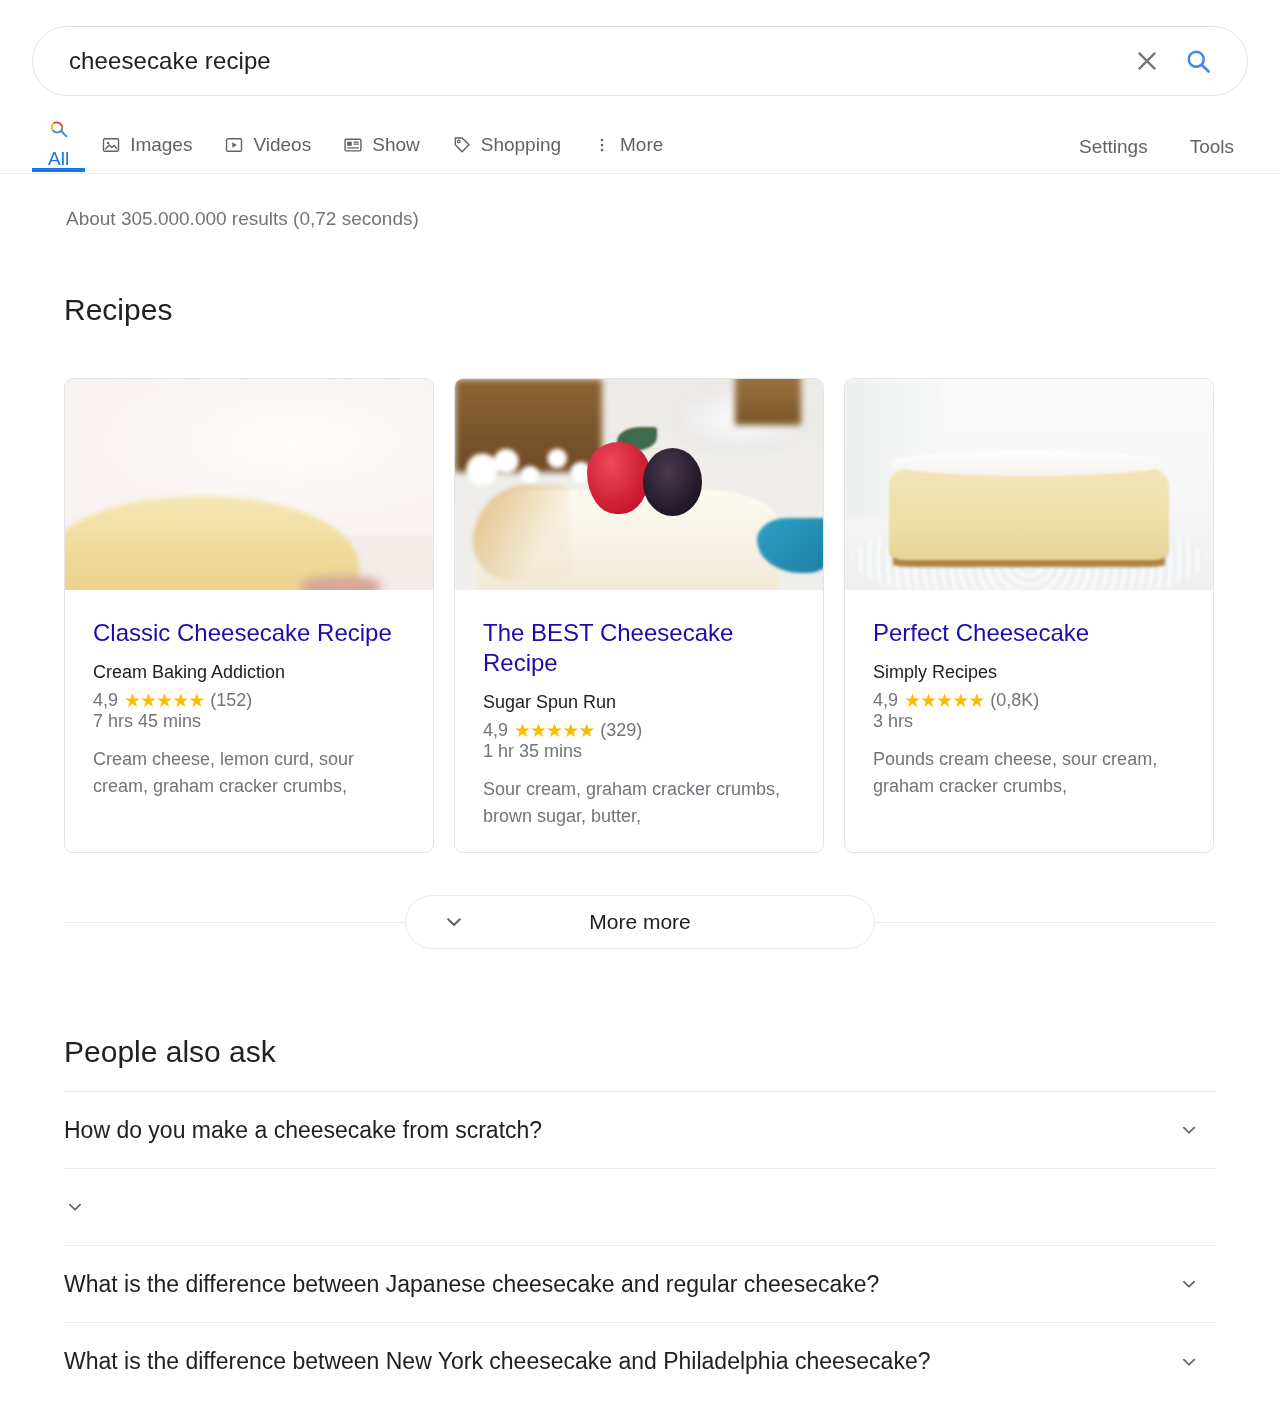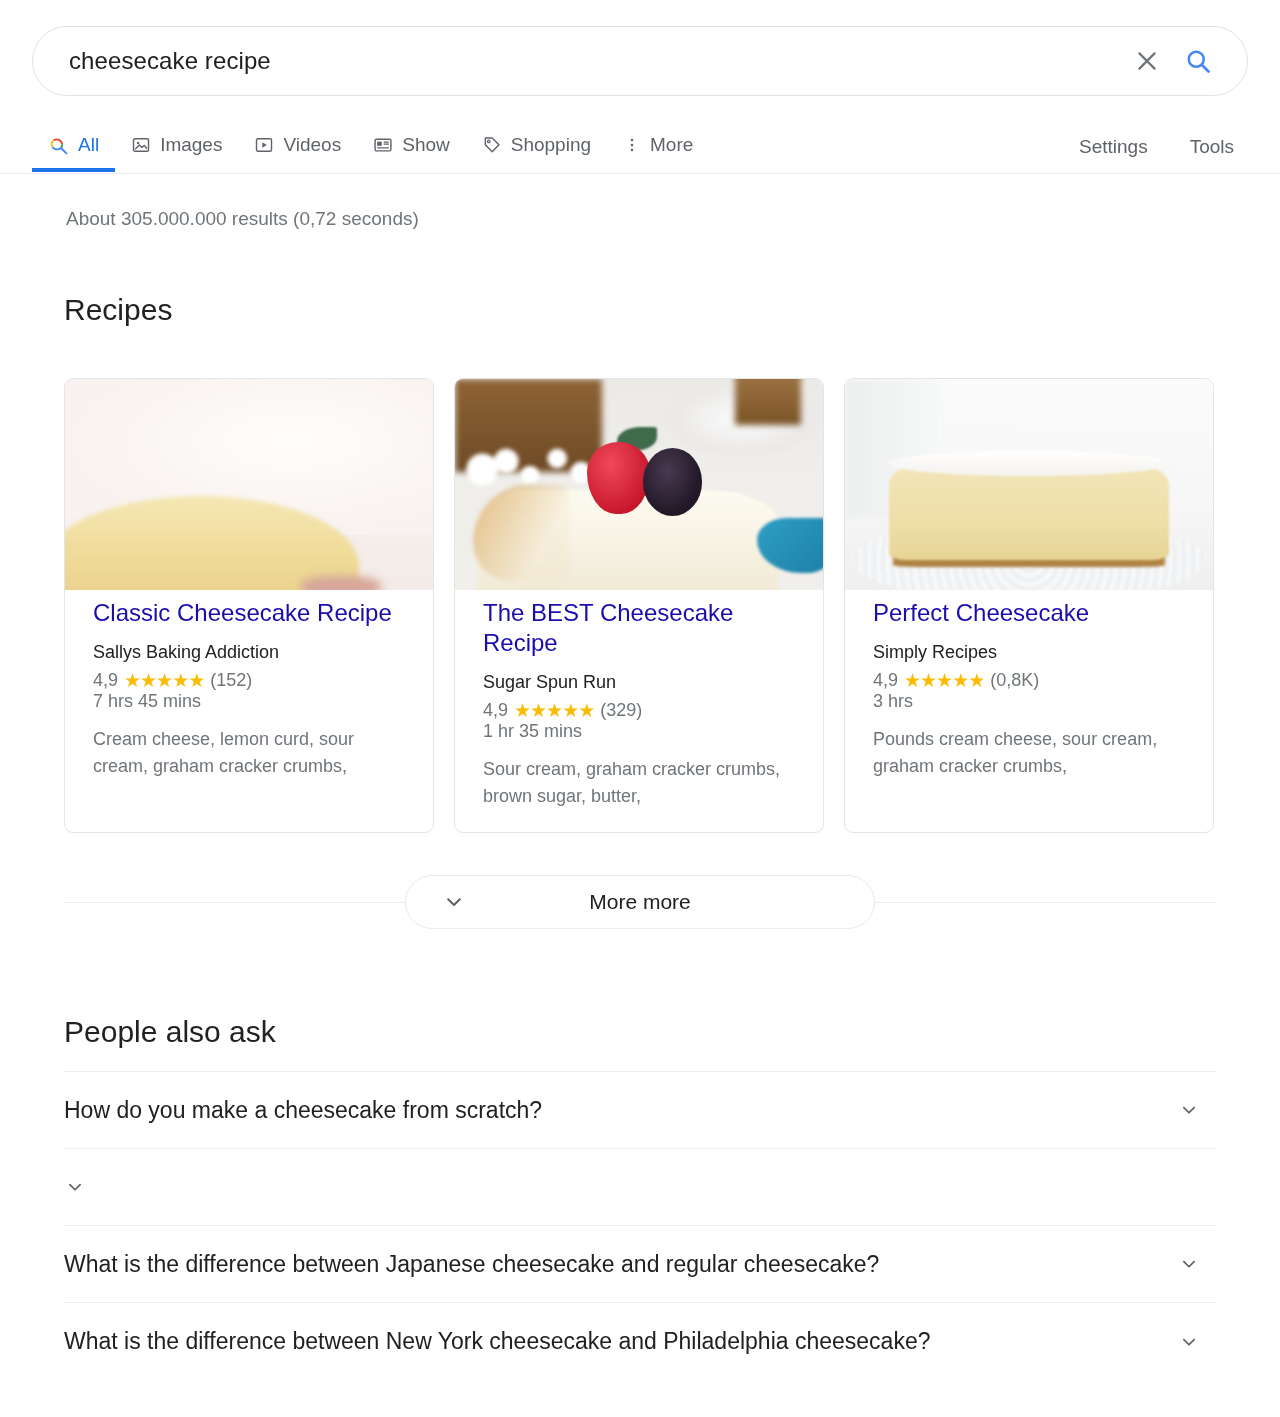--- a/index.html
+++ b/index.html
@@ -52,21 +52,21 @@
     align-items: center;
     gap: 9px;
     height: 54px;
     padding: 0 16px;
     font-size: 19px;
     color: #5f6368;
     cursor: pointer;
     position: relative;
     white-space: nowrap;
   }
-  .tab:first-child { padding-left: 16px; }
+  .tab:first-child { padding-left: 16px; flex-direction: column; }
   .tab.active { color: #1a73e8; }
   .tab.active::after {
     content: "";
     position: absolute;
     left: 0; right: 0; bottom: 0;
     height: 4px;
     background: #1a73e8;
   }
   .tab .ic { display: flex; align-items: center; }
   .nav-right { margin-left: auto; display: flex; align-items: center; gap: 14px; padding-top: 14px; }
@@ -98,21 +98,21 @@
   }
   .card {
     width: 370px;
     border: 1px solid #e3e4e6;
     border-radius: 9px;
     overflow: hidden;
     background: #fff;
     cursor: pointer;
   }
   .card-img { height: 211px; width: 100%; position: relative; overflow: hidden; }
-  .card-body { padding: 8px 28px 22px 28px; }
+  .card-body { padding: 28px 28px 22px 28px; }
   .card-title {
     font-size: 24px;
     line-height: 1.26;
     color: #1a0dab;
     margin: 0 0 4px 0;
     font-weight: 400;
   }
   .card-source {
     font-size: 18px;
     color: #202124;
@@ -416,21 +416,21 @@
 <div class="cards">
 
   <div class="card">
     <div class="card-img img1">
       <div class="glow"></div>
         <div class="cake"></div>
         <div class="crumb"></div>
     </div>
     <div class="card-body">
       <div class="card-title">Classic Cheesecake Recipe</div>
-      <div class="card-source">Sallys Baking Addiction</div>
+      <div class="card-source">Cream Baking Addiction</div>
       <div class="rating-row">
         <span class="rating-val">4,9</span>
         <span class="stars">★★★★★</span>
         <span class="rating-count">(152)</span>
       </div>
       <div class="card-time">7 hrs 45 mins</div>
       <div class="card-ingredients">Cream cheese, lemon curd, sour cream, graham cracker crumbs,</div>
     </div>
   </div>
 

